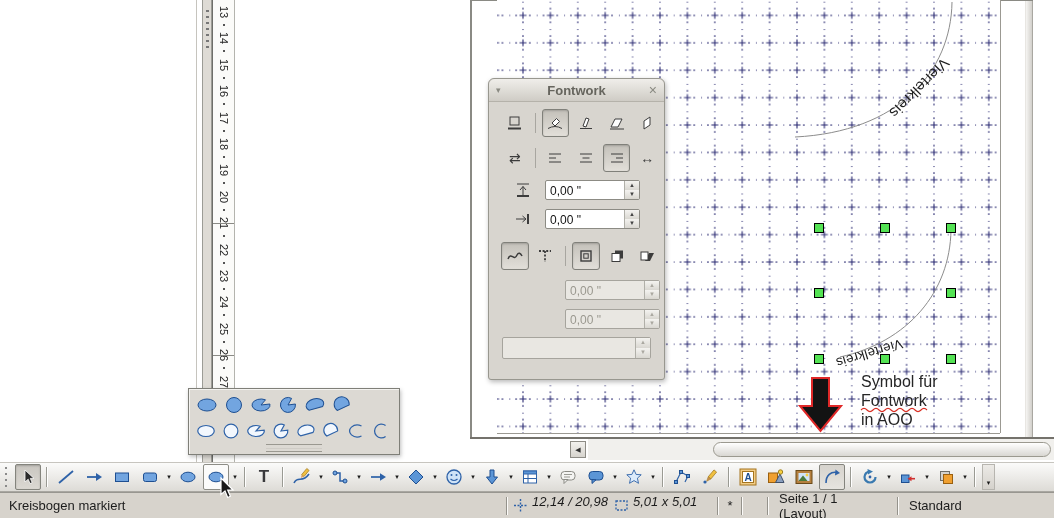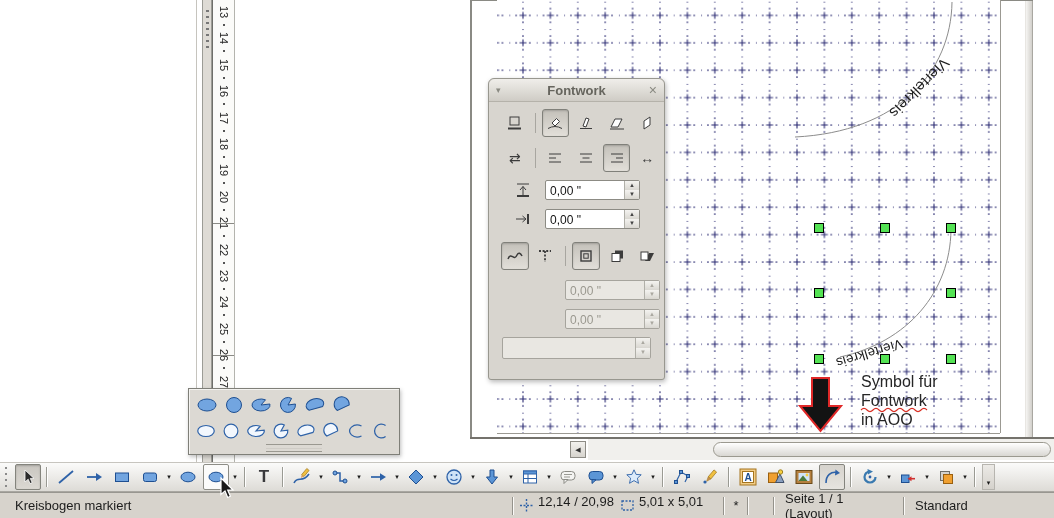--- a/index.html
+++ b/index.html
@@ -101,24 +101,24 @@
   .tsep{width:1px;height:20px;background:#9a9a93;border-right:1px solid #fff;margin:0 4px;flex:none;}
   .ttext{font-size:17px;font-weight:bold;color:#39393c;}
   .overflow-btn{width:13px;height:26px;display:flex;align-items:flex-end;justify-content:center;
       padding-bottom:2px;font-size:7px;color:#1a1a1a;border:1px solid #b7b5af;
       background:linear-gradient(#eceae6,#d5d2cc);margin-left:2px;box-sizing:border-box;}
 
   
   .statusbar{left:0;top:492px;width:1054px;height:26px;background:#d7d3cc;
       border-top:1px solid #989690;display:flex;align-items:center;font-size:13px;color:#1c1c1c;
       box-sizing:border-box;z-index:30;}
-  .sb-msg{width:497px;padding-left:15px;flex:none;}
+  .sb-msg{width:497px;padding-left:9px;flex:none;}
   .sb-sep{width:1px;height:18px;background:#94928b;border-right:1px solid #fbfaf8;flex:none;}
   .sb-coords{display:flex;align-items:center;width:204px;padding-left:5px;flex:none;}
-  .sb-coords .txt{margin:0 6px 8px 4px;}
+  .sb-coords .txt{margin:0 6px 8px 4px;font-style:italic;}
   .sb-mod{width:22px;text-align:center;flex:none;}
   .sb-blank{width:24px;flex:none;}
   .sb-page{padding:0 10px;width:108px;flex:none;}
   .sb-style{padding:0 10px;flex:none;}
 
   .cursor{z-index:99;}
 </style>
 </head>
 <body>
 

